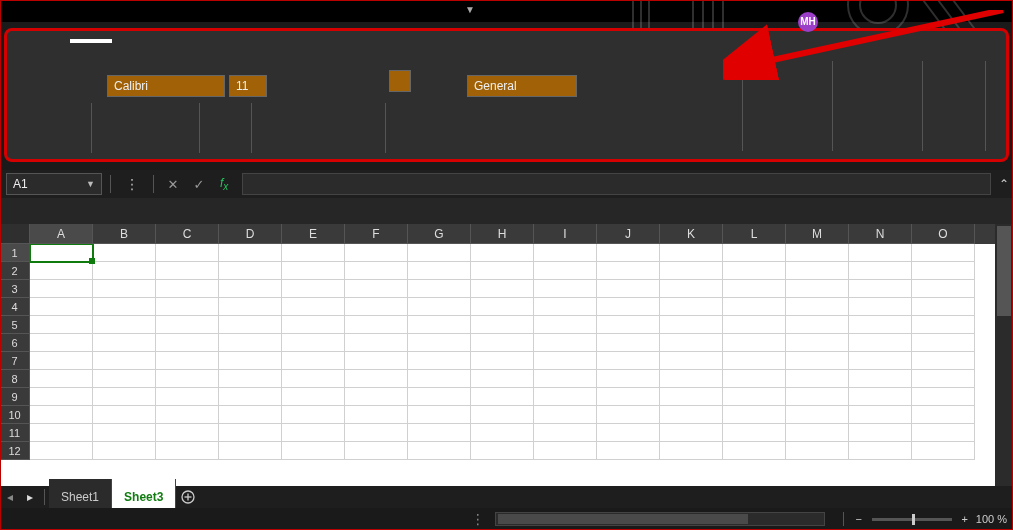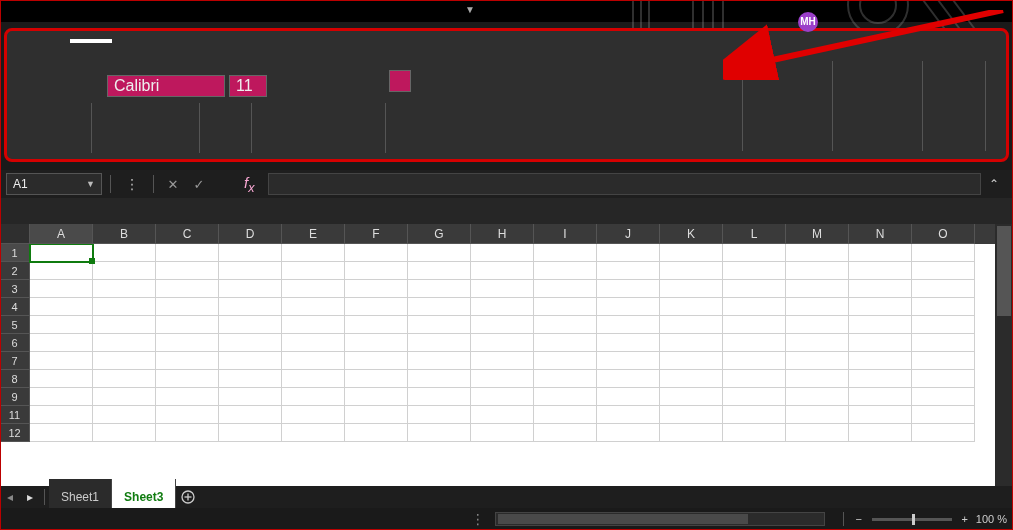--- a/index.html
+++ b/index.html
@@ -11,39 +11,39 @@
 
   
   .titlebar { height:22px; background:#000; position:relative; }
   .titlebar .caret { position:absolute; left:465px; top:4px; color:#aaa; font-size:10px; }
   .avatar { position:absolute; right:195px; top:12px; width:20px; height:20px; border-radius:50%; background:#9b3fc9; color:#fff; font-size:10px; font-weight:600; line-height:20px; text-align:center; z-index:5; }
 
   
   .ribbon-wrap { position:absolute; left:4px; right:4px; top:28px; height:134px; border:3px solid #d40000; border-radius:8px; background:#2f2f2f; }
   .ribbon-tabline { position:absolute; left:63px; top:8px; width:42px; height:4px; background:#fff; }
 
-  .ribbon-ctrl { position:absolute; border:1px solid #666; background:#be185d; font-size:16px; color:#eee; padding:2px 6px; line-height:16px; }
+  .ribbon-ctrl { position:absolute; border:1px solid #666; background:#a16207; font-size:12px; color:#eee; padding:2px 6px; line-height:16px; }
   .font-name { left:100px; top:44px; width:118px; }
   .font-size { left:222px; top:44px; width:38px; }
   .wrap-box { left:382px; top:39px; width:22px; height:22px; padding:0; }
   .num-format { left:460px; top:44px; width:110px; }
 
   .ribbon-sep { position:absolute; top:72px; width:1px; height:50px; background:#555; }
 
   
   .arrow-svg { position:absolute; top:10px; right:0; width:290px; height:70px; z-index:10; pointer-events:none; }
 
   
-  .fbar { position:absolute; left:0; right:0; top:170px; height:28px; background:#1e1e1e; display:flex; align-items:center; gap:4px; padding-right:10px; }
+  .fbar { position:absolute; left:0; right:0; top:170px; height:28px; background:#1e1e1e; display:flex; align-items:center; gap:4px; padding-right:0; }
   .namebox { width:96px; height:22px; margin-left:6px; background:#2b2b2b; border:1px solid #555; font-size:12px; color:#eee; padding:2px 6px; display:flex; align-items:center; justify-content:space-between; }
   .namebox .dd { font-size:9px; color:#bbb; }
   .fbar .vsep { width:1px; height:18px; background:#555; margin:0 4px; }
   .fbar .dots { color:#bbb; font-size:14px; padding:0 6px; cursor:default; }
   .fbar .btn { width:22px; text-align:center; color:#999; font-size:13px; }
-  .fbar .fx { font-style:italic; font-size:15px; color:#f9a8d4; padding:0 6px;margin-left:24px; }
+  .fbar .fx { font-style:italic; font-size:12px; color:#22c55e; padding:0 6px; }
   .fbar .input-area { flex:1; height:22px; background:#2b2b2b; border:1px solid #444; margin-left:4px; }
   .fbar .expand { color:#ccc; font-size:12px; padding:0 4px; }
 
   
   .below-fbar { position:absolute; left:0; right:0; top:198px; height:26px; background:#262626; }
 
   
   .grid-area { position:absolute; left:0; right:0; top:224px; bottom:44px; background:#1e1e1e; display:flex; }
   .grid-main { flex:1; display:flex; flex-direction:column; background:#fff; }
   .col-headers { display:flex; height:20px; background:#3a3a3a; color:#ddd; font-size:12px; }
@@ -109,20 +109,21 @@
         <line x1="360" y1="0" x2="390" y2="40"></line>
     </g>
   </svg>
 </div>
 
 <div class="ribbon-wrap">
   <div class="ribbon-tabline"></div>
   <div class="ribbon-ctrl font-name">Calibri</div>
   <div class="ribbon-ctrl font-size">11</div>
   <div class="ribbon-ctrl wrap-box"></div>
+  <div class="ribbon-ctrl num-format">General</div>
 
   <div class="ribbon-sep" style="left:84px"></div>
   <div class="ribbon-sep" style="left:192px"></div>
   <div class="ribbon-sep" style="left:244px"></div>
   <div class="ribbon-sep" style="left:378px"></div>
   <div class="ribbon-sep" style="left:735px;top:30px;height:90px"></div>
   <div class="ribbon-sep" style="left:825px;top:30px;height:90px"></div>
   <div class="ribbon-sep" style="left:915px;top:30px;height:90px"></div>
   <div class="ribbon-sep" style="left:978px;top:30px;height:90px"></div>
 </div>
@@ -329,20 +330,38 @@
           <div class="cell"></div>
           <div class="cell"></div>
           <div class="cell"></div>
           <div class="cell"></div>
           <div class="cell"></div>
           <div class="cell"></div>
           <div class="cell"></div>
           <div class="cell"></div>
         </div>
         <div class="row">
+          <div class="rowh">10</div>
+          <div class="cell"></div>
+          <div class="cell"></div>
+          <div class="cell"></div>
+          <div class="cell"></div>
+          <div class="cell"></div>
+          <div class="cell"></div>
+          <div class="cell"></div>
+          <div class="cell"></div>
+          <div class="cell"></div>
+          <div class="cell"></div>
+          <div class="cell"></div>
+          <div class="cell"></div>
+          <div class="cell"></div>
+          <div class="cell"></div>
+          <div class="cell"></div>
+        </div>
+        <div class="row">
           <div class="rowh">11</div>
           <div class="cell"></div>
           <div class="cell"></div>
           <div class="cell"></div>
           <div class="cell"></div>
           <div class="cell"></div>
           <div class="cell"></div>
           <div class="cell"></div>
           <div class="cell"></div>
           <div class="cell"></div>

